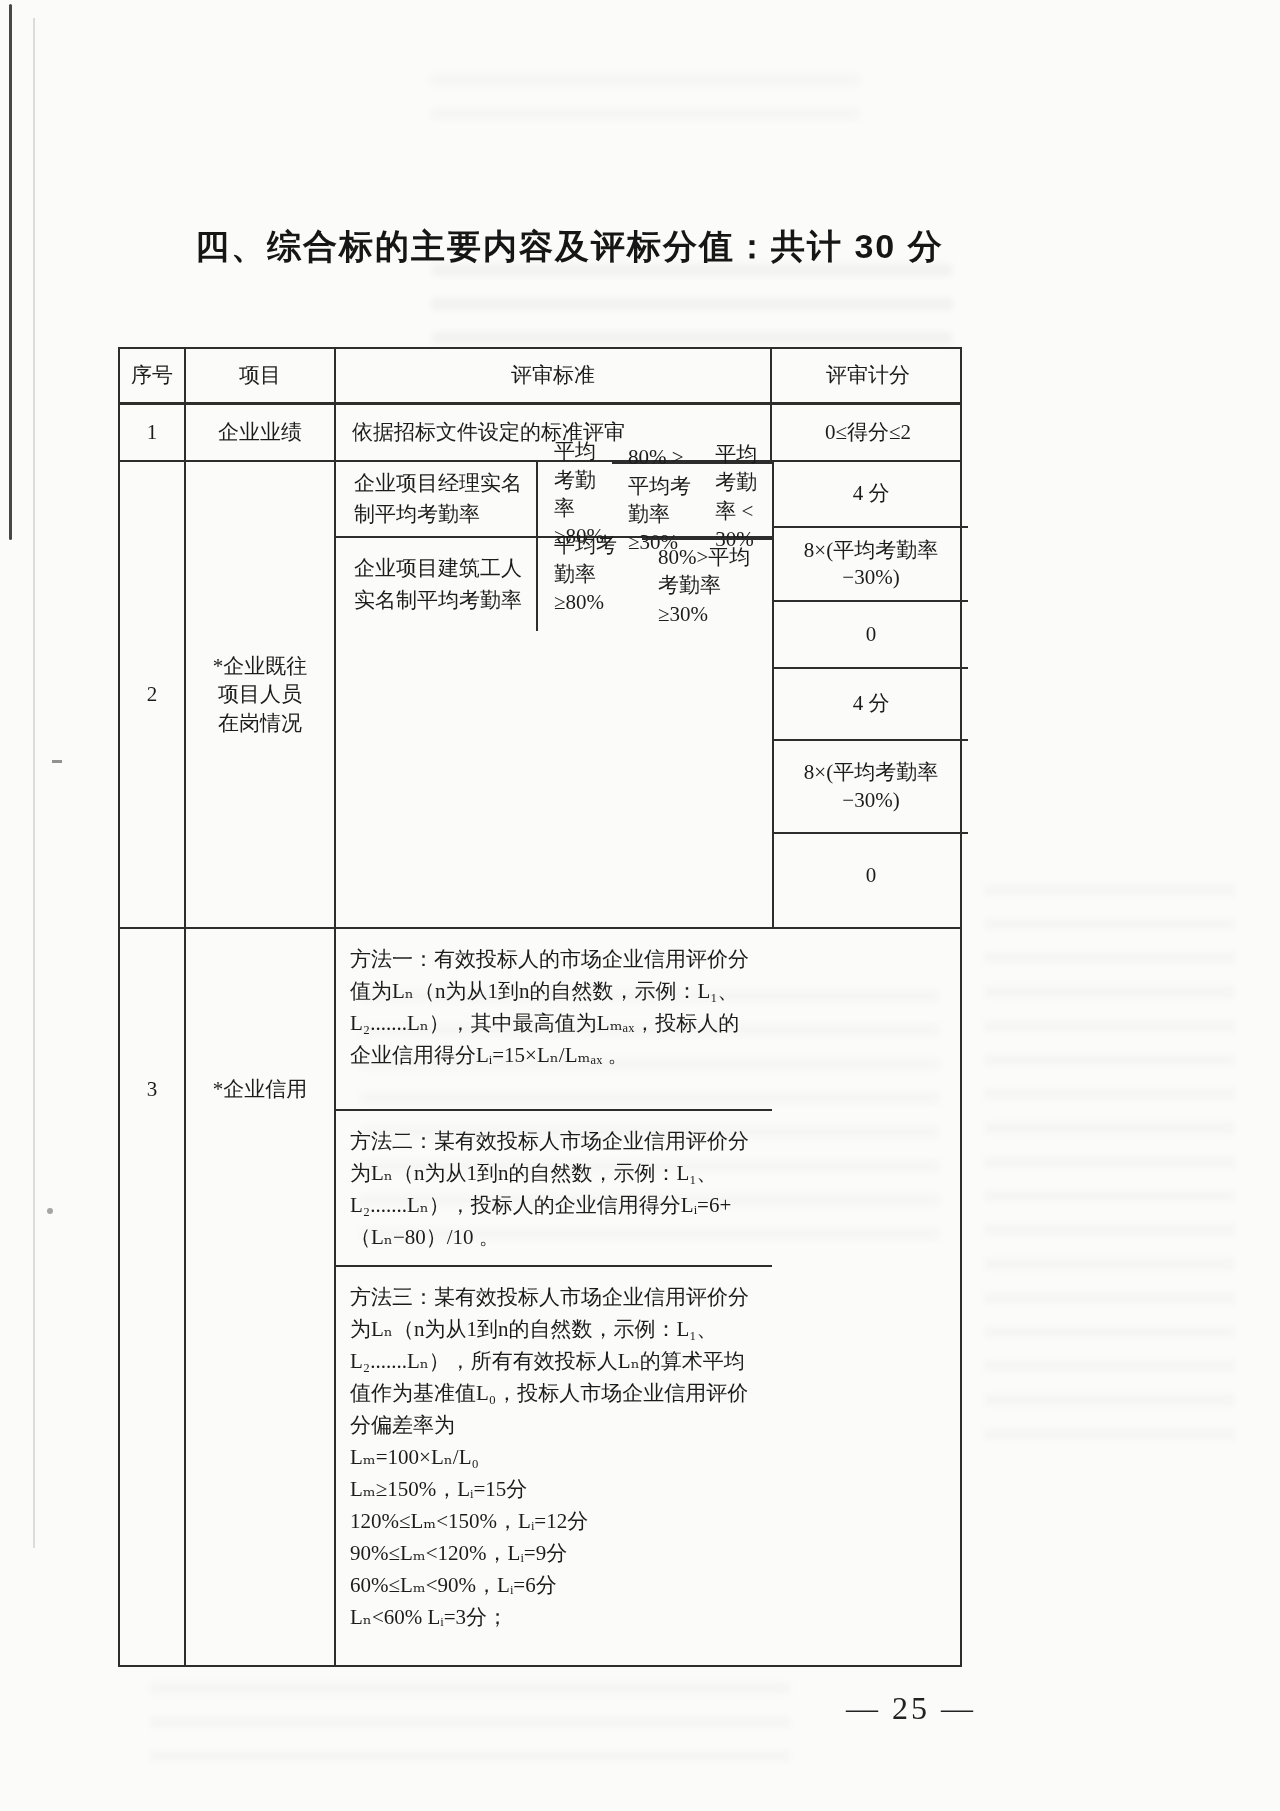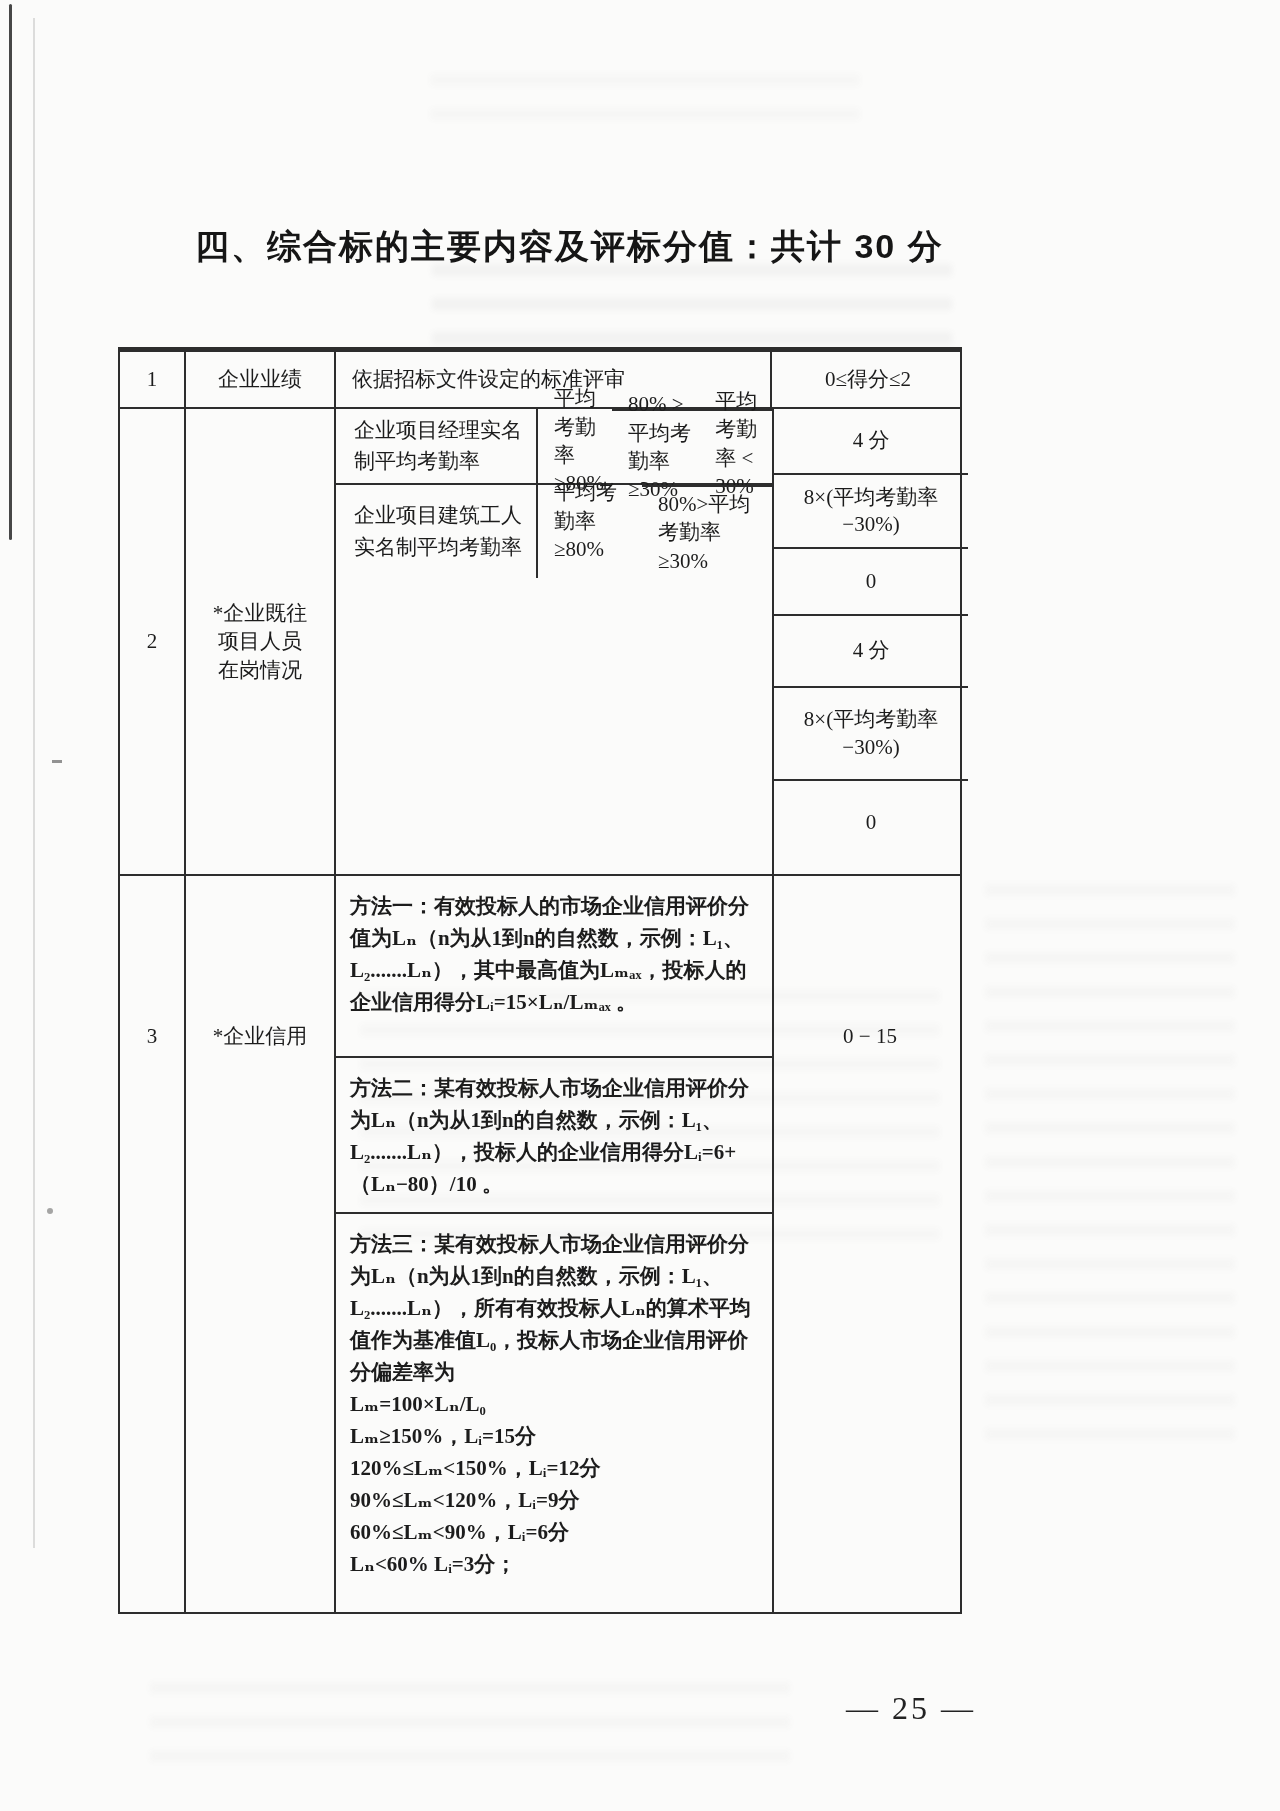--- a/index.html
+++ b/index.html
@@ -60,21 +60,21 @@
   .grp-label{width:200px;flex:0 0 200px;display:flex;align-items:center;padding-left:18px;box-sizing:border-box;white-space:pre-line;line-height:1.5;}
   .grp-rows{flex:1;display:flex;border-left:2px solid #2d2d2d;}
   .sub{box-sizing:border-box;}
   .h64{height:64px;} .h86{height:74px;} .h67{height:67px;}
   .h72{height:72px;} .h93{height:93px;} .h85{height:85px;}
   .score-col{display:flex;flex-direction:column;}
   .score-cell{display:flex;align-items:center;justify-content:center;text-align:center;line-height:1.3;padding:8px 10px;}
 
   .r3{height:738px;border-top:2px solid #2d2d2d;}
   .r3 .top-align{display:flex;justify-content:center;padding-top:146px;text-align:center;}
-  .methods{display:flex;flex-direction:column;font-weight:bold;}
+  .methods{display:flex;flex-direction:column;}
   .m-cell{box-sizing:border-box;padding:14px 12px 6px 14px;line-height:32px;white-space:pre-line;text-align:left;}
   .m1{height:180px;}
   .m2{height:157px;border-top:2px solid #2d2d2d;}
   .m3{height:401px;border-top:2px solid #2d2d2d;}
 
   .page-num{
     position:absolute;left:846px;top:1690px;
     font-size:32px;letter-spacing:3px;color:#222;
     white-space:nowrap;
   }
@@ -91,20 +91,26 @@
   <div class="ghost g1"></div>
   <div class="ghost g2"></div>
   <div class="ghost g3"></div>
   <div class="ghost g4"></div>
   <div class="ghost g5"></div>
 
   <div class="doc-title">四、综合标的主要内容及评标分值：共计 30 分</div>
 
   <div class="tbl">
 
+    <div class="row hdr">
+      <div class="c col-no cc">序号</div>
+      <div class="c col-item cc bl">项目</div>
+      <div class="c col-crit cc bl">评审标准</div>
+      <div class="c col-score cc bl">评审计分</div>
+    </div>
 
     <div class="row r1">
       <div class="c col-no cc">1</div>
       <div class="c col-item cc bl">企业业绩</div>
       <div class="c col-crit cl bl">依据招标文件设定的标准评审</div>
       <div class="c col-score cc bl">0≤得分≤2</div>
     </div>
 
     <div class="row r2">
       <div class="c col-no cc">2</div>
@@ -153,20 +159,19 @@
         <div class="c m-cell m2">方法二：某有效投标人市场企业信用评价分为Lₙ（n为从1到n的自然数，示例：L₁、L₂.......Lₙ），投标人的企业信用得分Lᵢ=6+（Lₙ−80）/10 。</div>
         <div class="c m-cell m3">方法三：某有效投标人市场企业信用评价分为Lₙ（n为从1到n的自然数，示例：L₁、L₂.......Lₙ），所有有效投标人Lₙ的算术平均值作为基准值L₀，投标人市场企业信用评价分偏差率为
 Lₘ=100×Lₙ/L₀
 Lₘ≥150%，Lᵢ=15分
 120%≤Lₘ&lt;150%，Lᵢ=12分
 90%≤Lₘ&lt;120%，Lᵢ=9分
 60%≤Lₘ&lt;90%，Lᵢ=6分
 Lₙ&lt;60% Lᵢ=3分；</div>
       </div>
 
-      <div class="c col-score top-align bl">0 − 15</div>
     </div>
 
   </div>
 
   <div class="page-num">— 25 —</div>
 
 </div>
 
 </body></html>

